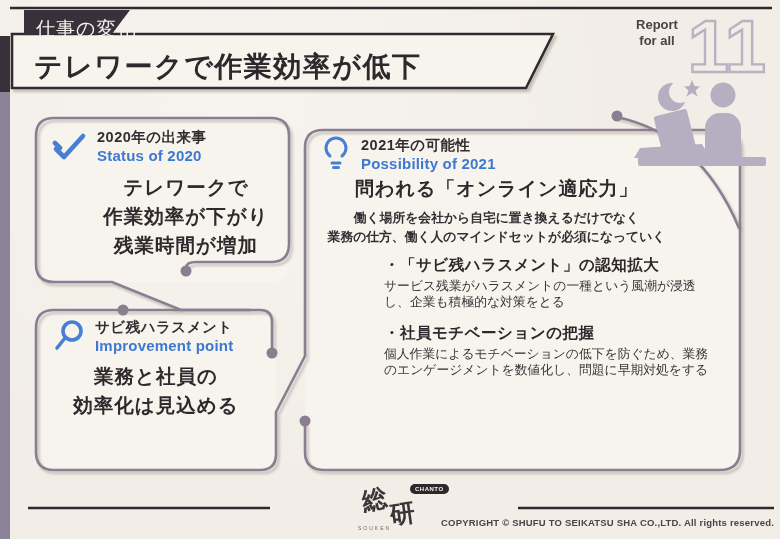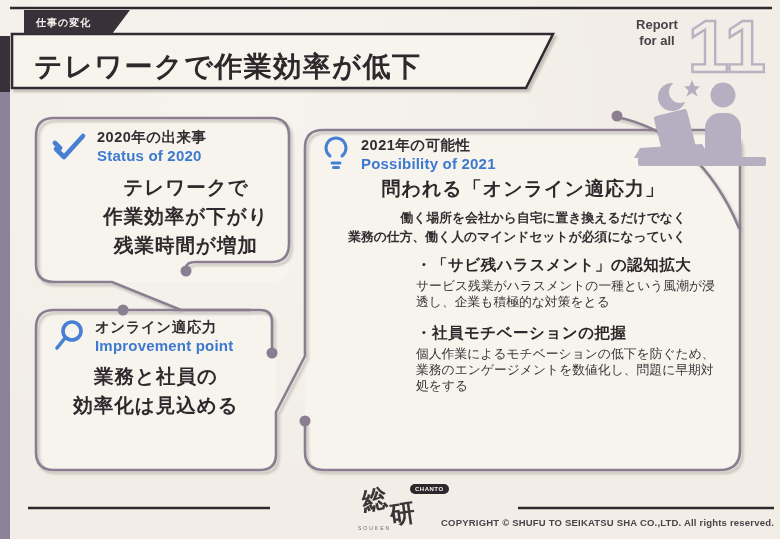--- a/index.html
+++ b/index.html
@@ -10,38 +10,38 @@
     color:#332c31;
     -webkit-font-smoothing:antialiased;
   }
   #stage{position:relative;width:780px;height:539px;background:
     radial-gradient(circle at 30% 20%, rgba(255,255,255,.35), rgba(255,255,255,0) 55%),
     #f2eee7;}
   #decor{position:absolute;left:0;top:0;}
   .abs{position:absolute;}
 
   
-  .badge-label{left:36px;top:16px;color:#f6f3ee;font-size:10px;font-weight:700;letter-spacing:1px;}
+  .badge-label{left:36px;top:16px;color:#f6f3ee;font-size:19px;font-weight:400;letter-spacing:1px;}
   .page-title{left:34px;top:48px;font-size:28px;font-weight:700;letter-spacing:1.5px;color:#2e272c;font-family:Liberation Mono, monospace;}
   .report-label{right:38px;top:11px;width:170px;text-align:center;
     font-size:13px;font-weight:700;line-height:16px;color:#4a4149;margin-top:6px;}
 
   
   .bubble-head{display:flex;align-items:flex-end;gap:9px;}
   .bubble-head .labels{display:flex;flex-direction:column;}
   .head-jp{font-size:14.5px;font-weight:700;color:#332c31;letter-spacing:.5px;}
   .head-en{font-size:15px;font-weight:800;color:#3d79d1;letter-spacing:.2px;}
   .bubble-body{text-align:center;font-weight:700;font-size:19.5px;line-height:29px;color:#2f282d;letter-spacing:1px;}
 
-  .headline{left:307px;top:176px;width:358px;text-align:right;
-    font-size:19px;font-weight:700;letter-spacing:1px;color:#2e272c;}
-  .intro{left:307px;top:208px;width:379px;text-align:right;
+  .headline{left:307px;top:176px;width:358px;text-align:left;
+    font-size:19px;font-weight:700;letter-spacing:1px;color:#2e272c;padding-left:48px;}
+  .intro{left:307px;top:208px;width:379px;text-align:center;
     font-size:12.8px;font-weight:600;line-height:19px;color:#332c31;}
   .points{left:384px;top:255px;width:334px;}
-  .point{margin-bottom:13px;margin-left:32px;}
+  .point{margin-bottom:13px;}
   .point-title{font-size:15.5px;font-weight:700;letter-spacing:.5px;color:#2e272c;margin-bottom:2px;}
   .point-body{font-size:12.8px;font-weight:500;line-height:16px;color:#3a3338;}
 
   
   .logo{left:346px;top:483px;width:110px;height:54px;color:#3b3438;}
   .logo .k1{position:absolute;left:16px;top:0px;font-family:"DejaVu Serif",serif;font-size:25px;font-weight:700;transform:rotate(-12deg);}
   .logo .k2{position:absolute;left:44px;top:14px;font-family:"DejaVu Serif",serif;font-size:25px;font-weight:700;transform:rotate(-8deg);}
   .logo .chanto{position:absolute;left:64px;top:1px;background:#2e272c;color:#f6f3ee;
     font-size:6px;font-weight:700;letter-spacing:.5px;padding:2px 5px;border-radius:6px;}
   .logo .souken{position:absolute;left:12px;top:42px;font-size:5px;letter-spacing:2px;color:#6b6468;}
@@ -136,21 +136,21 @@
   </div>
 
   <div class="abs bubble-head" style="left:54px;top:318px;">
     <svg width="32" height="34" viewBox="0 0 32 34">
       <g fill="none" stroke="#467fd4" stroke-width="3.6" stroke-linecap="round">
         <circle cx="18" cy="11" r="9"></circle>
         <path d="M11 18 L3 28"></path>
       </g>
     </svg>
     <div class="labels">
-      <span class="head-jp">オンライン適応力</span>
+      <span class="head-jp">サビ残ハラスメント</span>
       <span class="head-en">Improvement point</span>
     </div>
   </div>
   <div class="abs bubble-body" style="left:36px;top:362px;width:240px;">
     <div>業務と社員の</div>
     <div>効率化は見込める</div>
   </div>
 
   <div class="abs bubble-head" style="left:322px;top:136px;">
     <svg width="30" height="36" viewBox="0 0 30 36">

